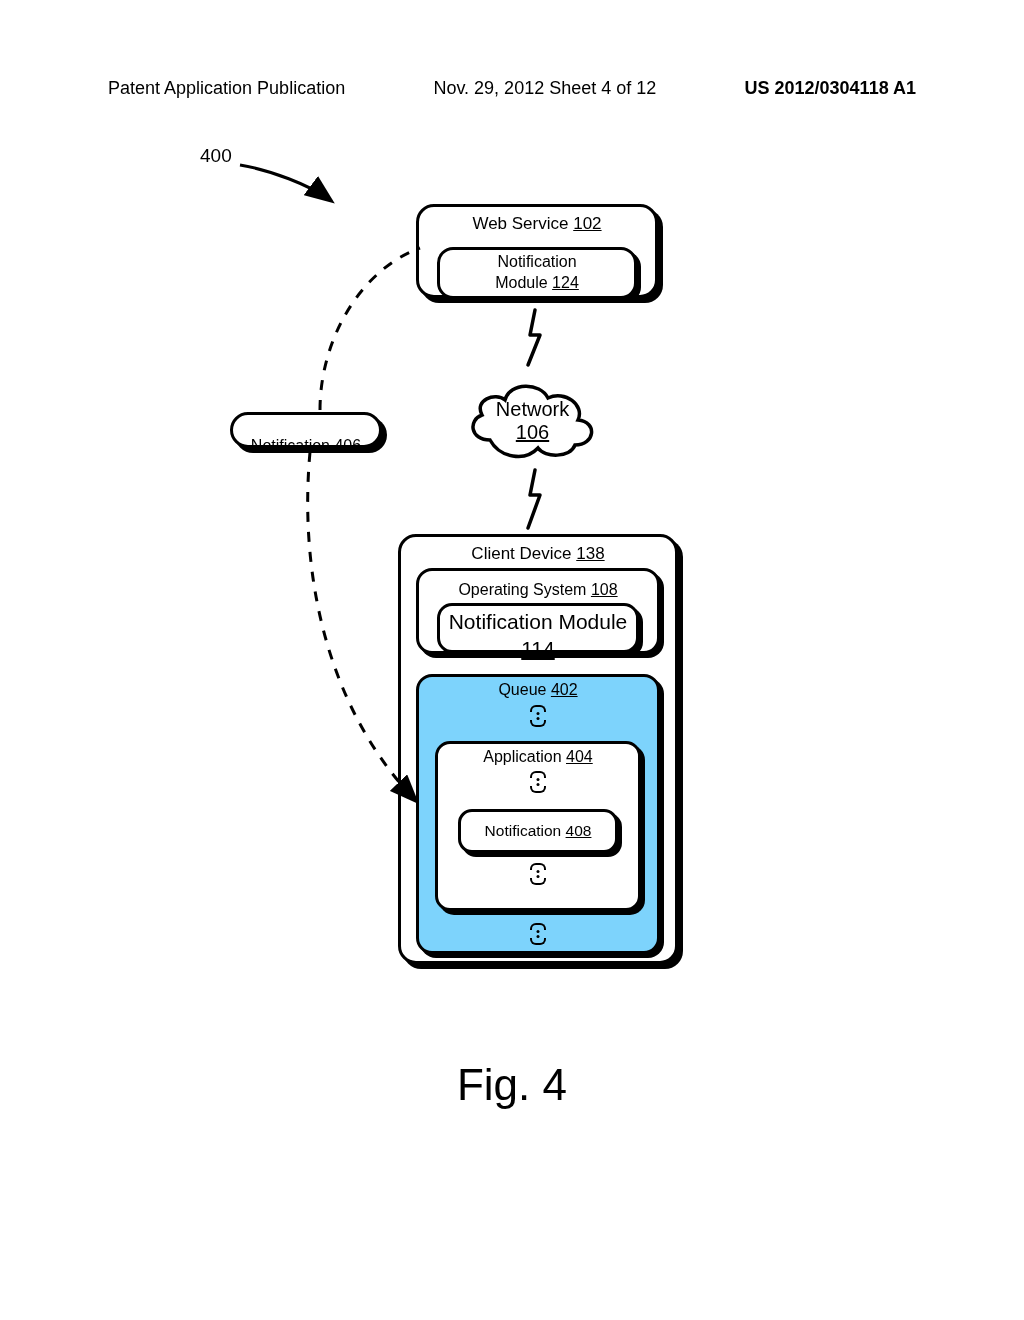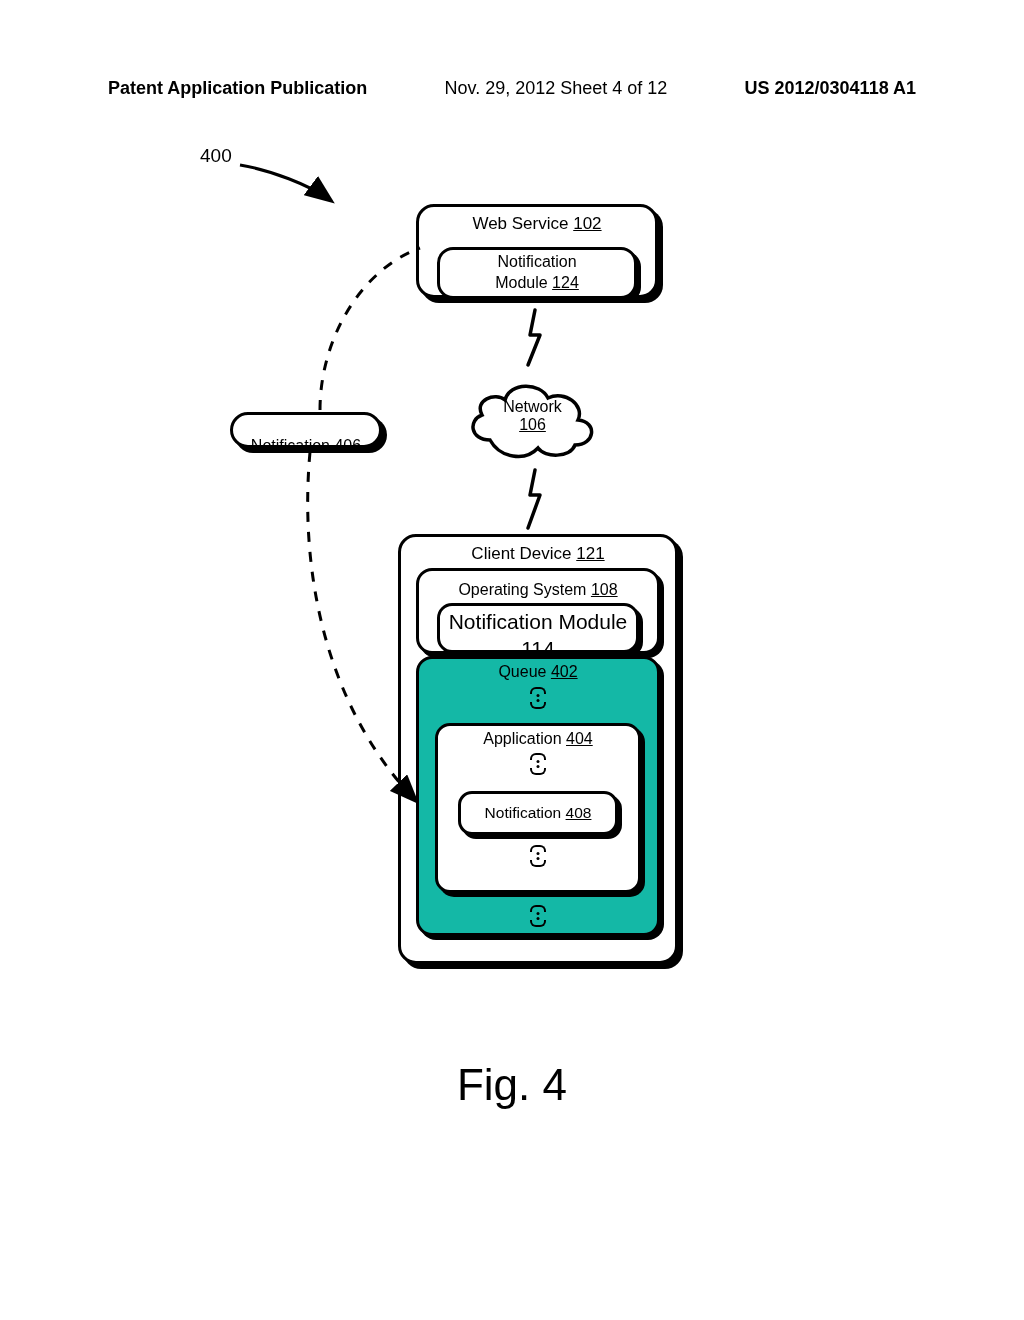--- a/index.html
+++ b/index.html
@@ -14,21 +14,21 @@
   .header {
     position: absolute;
     top: 78px;
     left: 0;
     width: 100%;
     display: flex;
     justify-content: space-between;
     padding: 0 108px 0 108px;
     font-size: 18px;
   }
-  .header .left { font-weight: bold; }
+  .header .left { font-weight: normal; }
   .header .right { font-weight: bold; }
 
   .diagram {
     position: absolute;
     left: 0; top: 0;
     width: 1024px;
     height: 1320px;
     text-decoration: underline;
   }
 
@@ -96,26 +96,26 @@
     border: 3.5px solid #000;
     border-radius: 15px;
     box-shadow: 4px 4px 0 #000;
     background: #fff;
     padding-top: 2px;
     font-size: 21px;
   }
 
   #queue-box {
     position: relative;
-    margin: 2px auto 0 auto;
+    margin: 20px auto 0 auto;
     width: 244px; height: 280px;
     border: 3.5px solid #000;
     border-radius: 16px;
     box-shadow: 4px 4px 0 #000;
-    background: #14b8a6;
+    background: #7dd3fc;
     padding-top: 3px;
     font-size: 16px;
   }
   #app-box {
     position: relative;
     margin: 4px auto 0 auto;
     width: 206px; height: 170px;
     border: 3.5px solid #000;
     border-radius: 15px;
     box-shadow: 4px 4px 0 #000;
@@ -213,35 +213,35 @@
         <span>Notification</span><br>
         <span>Module </span><span class="u">124</span>
       </div>
     </div>
   </div>
 
   <div id="cloud">
     <svg viewBox="0 0 145 95" width="145" height="95">
       <path d="M30 70 C10 70 8 50 22 45 C14 30 35 22 45 30 C50 12 80 12 88 28 C105 20 125 35 118 50 C138 52 135 75 115 75 C110 88 85 88 78 78 C65 92 40 88 30 70 Z" fill="#fff" stroke="#000" stroke-width="3.5"></path>
     </svg>
-    <div style="position:absolute; left:0; top:28px; width:100%; text-align:center; font-size:16px;">
+    <div style="position:absolute; left:0; top:28px; width:100%; text-align:center; font-size:20px;">
       <span>Network</span><br>
       <span class="u">106</span>
     </div>
   </div>
 
   <div class="box" id="notif-406">
     <span>Notification</span>
     <span class="u">406</span>
   </div>
 
   <div class="box" id="client-device">
     <div class="title">
       <span>Client Device</span>
-      <span class="u">121</span>
+      <span class="u">138</span>
     </div>
 
     <div id="os-box">
       <div>
         <span>Operating System</span>
         <span class="u">108</span>
       </div>
       <div id="nm-114">
         <div>
           <span>Notification Module</span><br>

